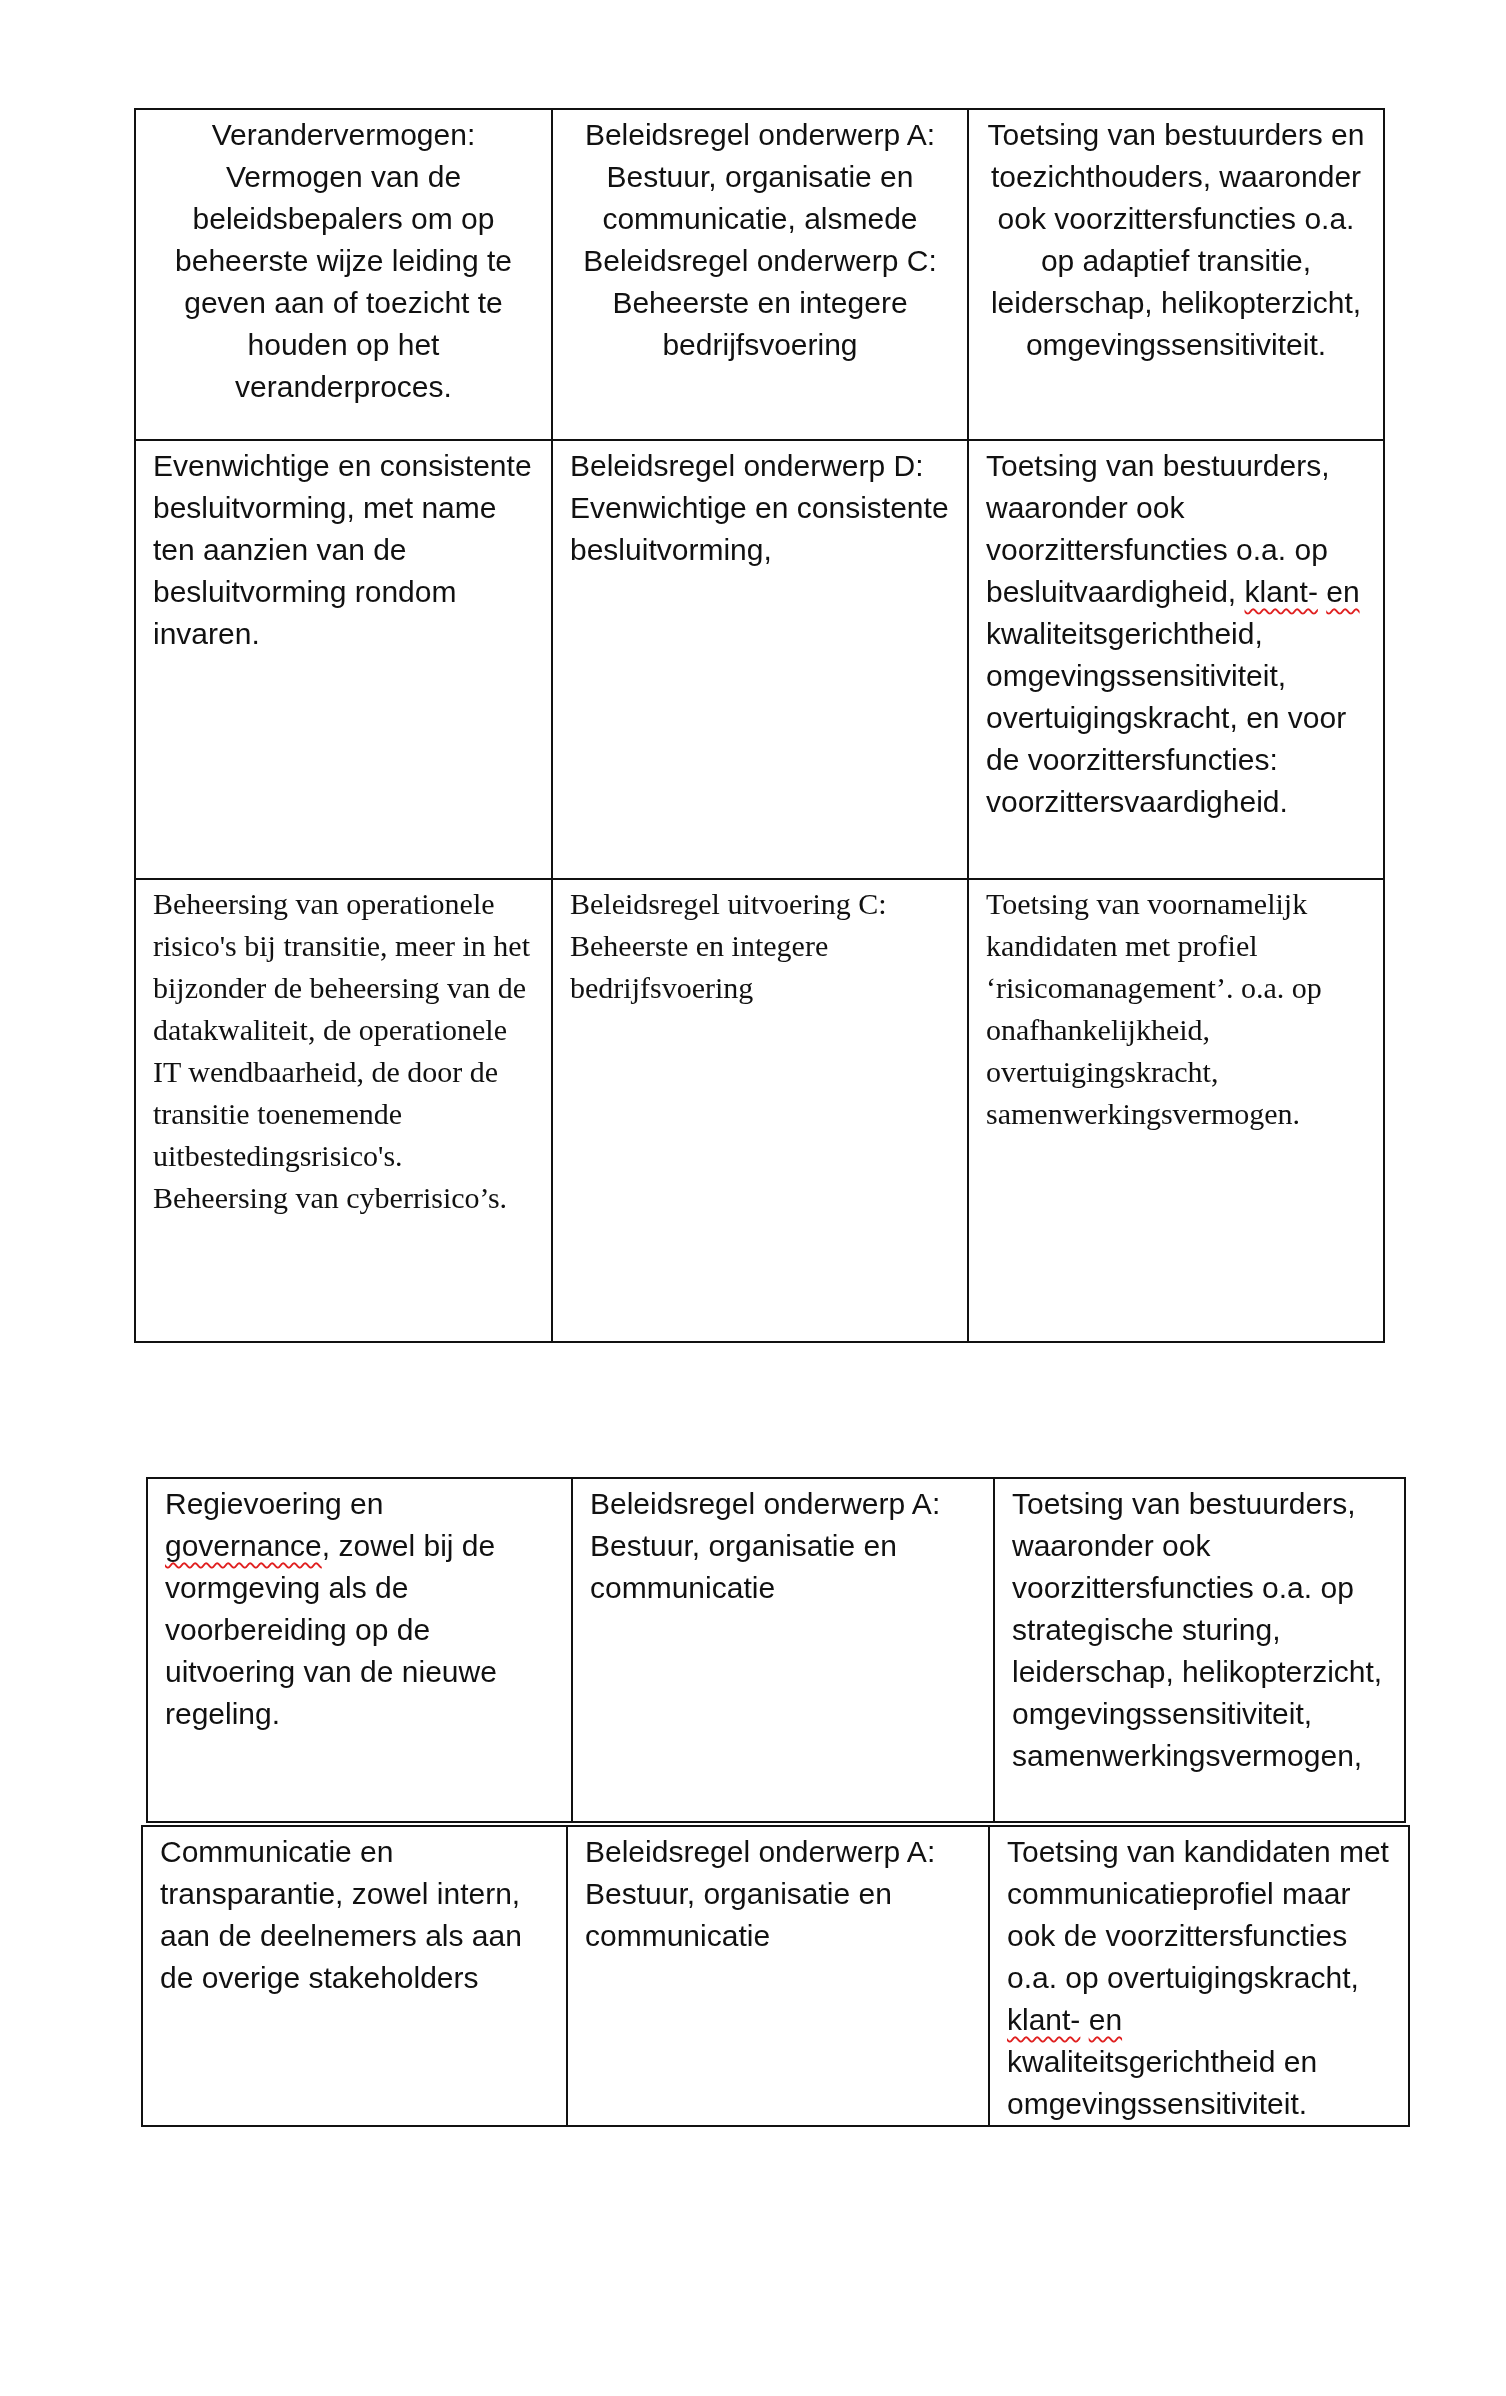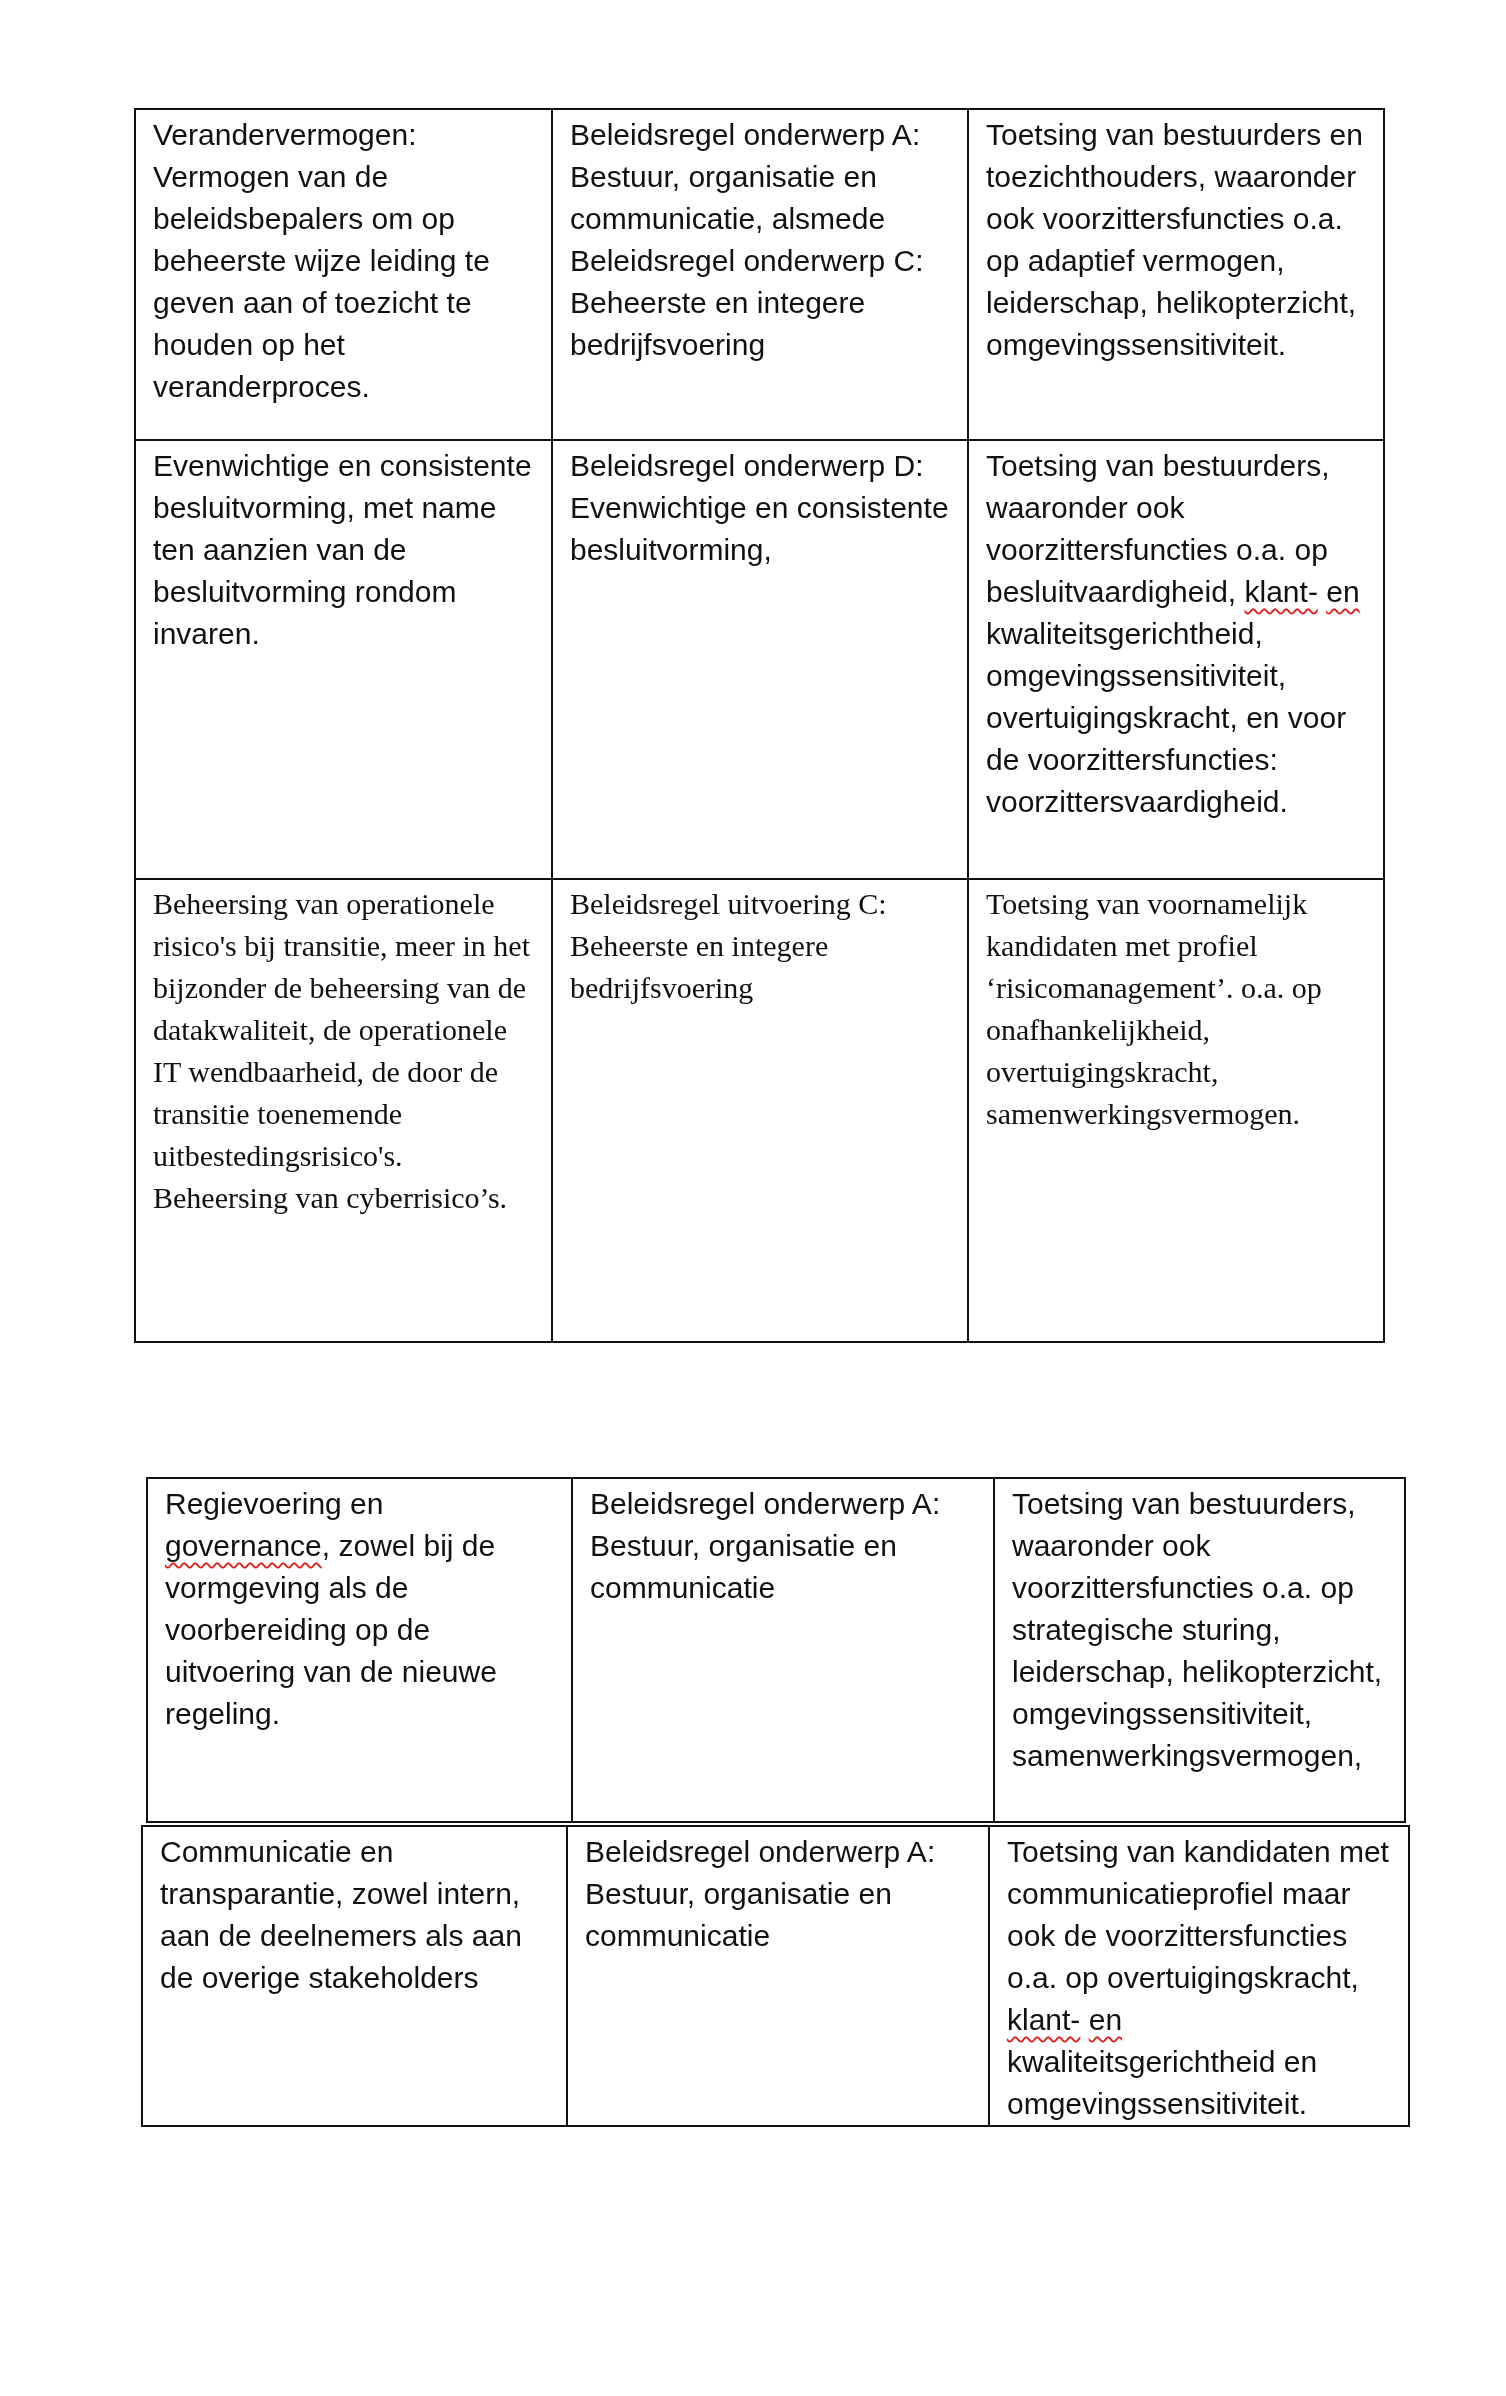--- a/index.html
+++ b/index.html
@@ -7,21 +7,21 @@
          font-family: "Liberation Sans", sans-serif; color: #111; }
   .tbl { position: absolute; border-collapse: collapse; table-layout: fixed; }
   .tbl td { border: 2.8px solid #111; vertical-align: top; padding: 3.8px 17px 0 17px;
             font-size: 30px; line-height: 42px; overflow: hidden; }
   .tbl tr.hdr td { background: #eeece1; }
   .sq { text-decoration: underline wavy #e02020; text-decoration-thickness: 1.9px;
         text-underline-offset: 5.6px; }
   #t1 { left: 134px; top: 108px; width: 1250px; }
   #t1 col.c1 { width: 417px; } #t1 col.c2 { width: 416px; } #t1 col.c3 { width: 416px; }
   #t1 tr.hdr td { height: 125px; }
-  #t1 tr.r1 td { height: 325px; }
+  #t1 tr.r1 td { height: 325px; text-align: center; }
   #t1 tr.r2 td { height: 433px; border-radius: 25px; }
   #t1 tr.r3 td { height: 458px; font-family: Liberation Serif, serif; }
   #t2 { left: 146px; top: 1477px; width: 1258px; border-radius: 7px; }
   #t2 col.c1 { width: 425px; } #t2 col.c2 { width: 422px; } #t2 col.c3 { width: 411px; }
   #t2 td { height: 338px; }
   #t3 { left: 141px; top: 1825px; width: 1266px; }
   #t3 col.c1 { width: 425px; } #t3 col.c2 { width: 422px; } #t3 col.c3 { width: 420px; }
   #t3 tr.cont td { height: 124px; }
   #t3 tr.r5 td { height: 294px; }
 </style>
@@ -31,21 +31,21 @@
 <table id="t1" class="tbl">
   <colgroup>
       <col class="c1">
       <col class="c2">
       <col class="c3">
     </colgroup>
   <tbody>
   <tr class="r1">
     <td>Verandervermogen: Vermogen van de beleidsbepalers om op beheerste wijze leiding te geven aan of toezicht te houden op het veranderproces.</td>
     <td>Beleidsregel onderwerp A: Bestuur, organisatie en communicatie, alsmede Beleidsregel onderwerp C: Beheerste en integere bedrijfsvoering</td>
-    <td>Toetsing van bestuurders en toezichthouders, waaronder ook voorzittersfuncties o.a. op adaptief vermogen, leiderschap, helikopterzicht, omgevingssensitiviteit.</td>
+    <td>Toetsing van bestuurders en toezichthouders, waaronder ook voorzittersfuncties o.a. op adaptief transitie, leiderschap, helikopterzicht, omgevingssensitiviteit.</td>
   </tr>
   <tr class="r2">
     <td>Evenwichtige en consistente besluitvorming, met name ten aanzien van de besluitvorming rondom invaren.</td>
     <td>Beleidsregel onderwerp D: Evenwichtige en consistente besluitvorming,</td>
     <td><span>Toetsing van bestuurders, waaronder ook voorzittersfuncties o.a. op besluitvaardigheid, </span><span class="sq">klant-</span> <span class="sq">en</span><span> kwaliteitsgerichtheid, omgevingssensitiviteit, overtuigingskracht, en voor de voorzittersfuncties: voorzittersvaardigheid.</span></td>
   </tr>
   <tr class="r3">
     <td>Beheersing van operationele risico's bij transitie, meer in het bijzonder de beheersing van de datakwaliteit, de operationele IT wendbaarheid, de door de transitie toenemende uitbestedingsrisico's. Beheersing van cyberrisico’s.</td>
     <td>Beleidsregel uitvoering C: Beheerste en integere bedrijfsvoering</td>
     <td>Toetsing van voornamelijk kandidaten met profiel ‘risicomanagement’. o.a. op onafhankelijkheid, overtuigingskracht, samenwerkingsvermogen.</td>

